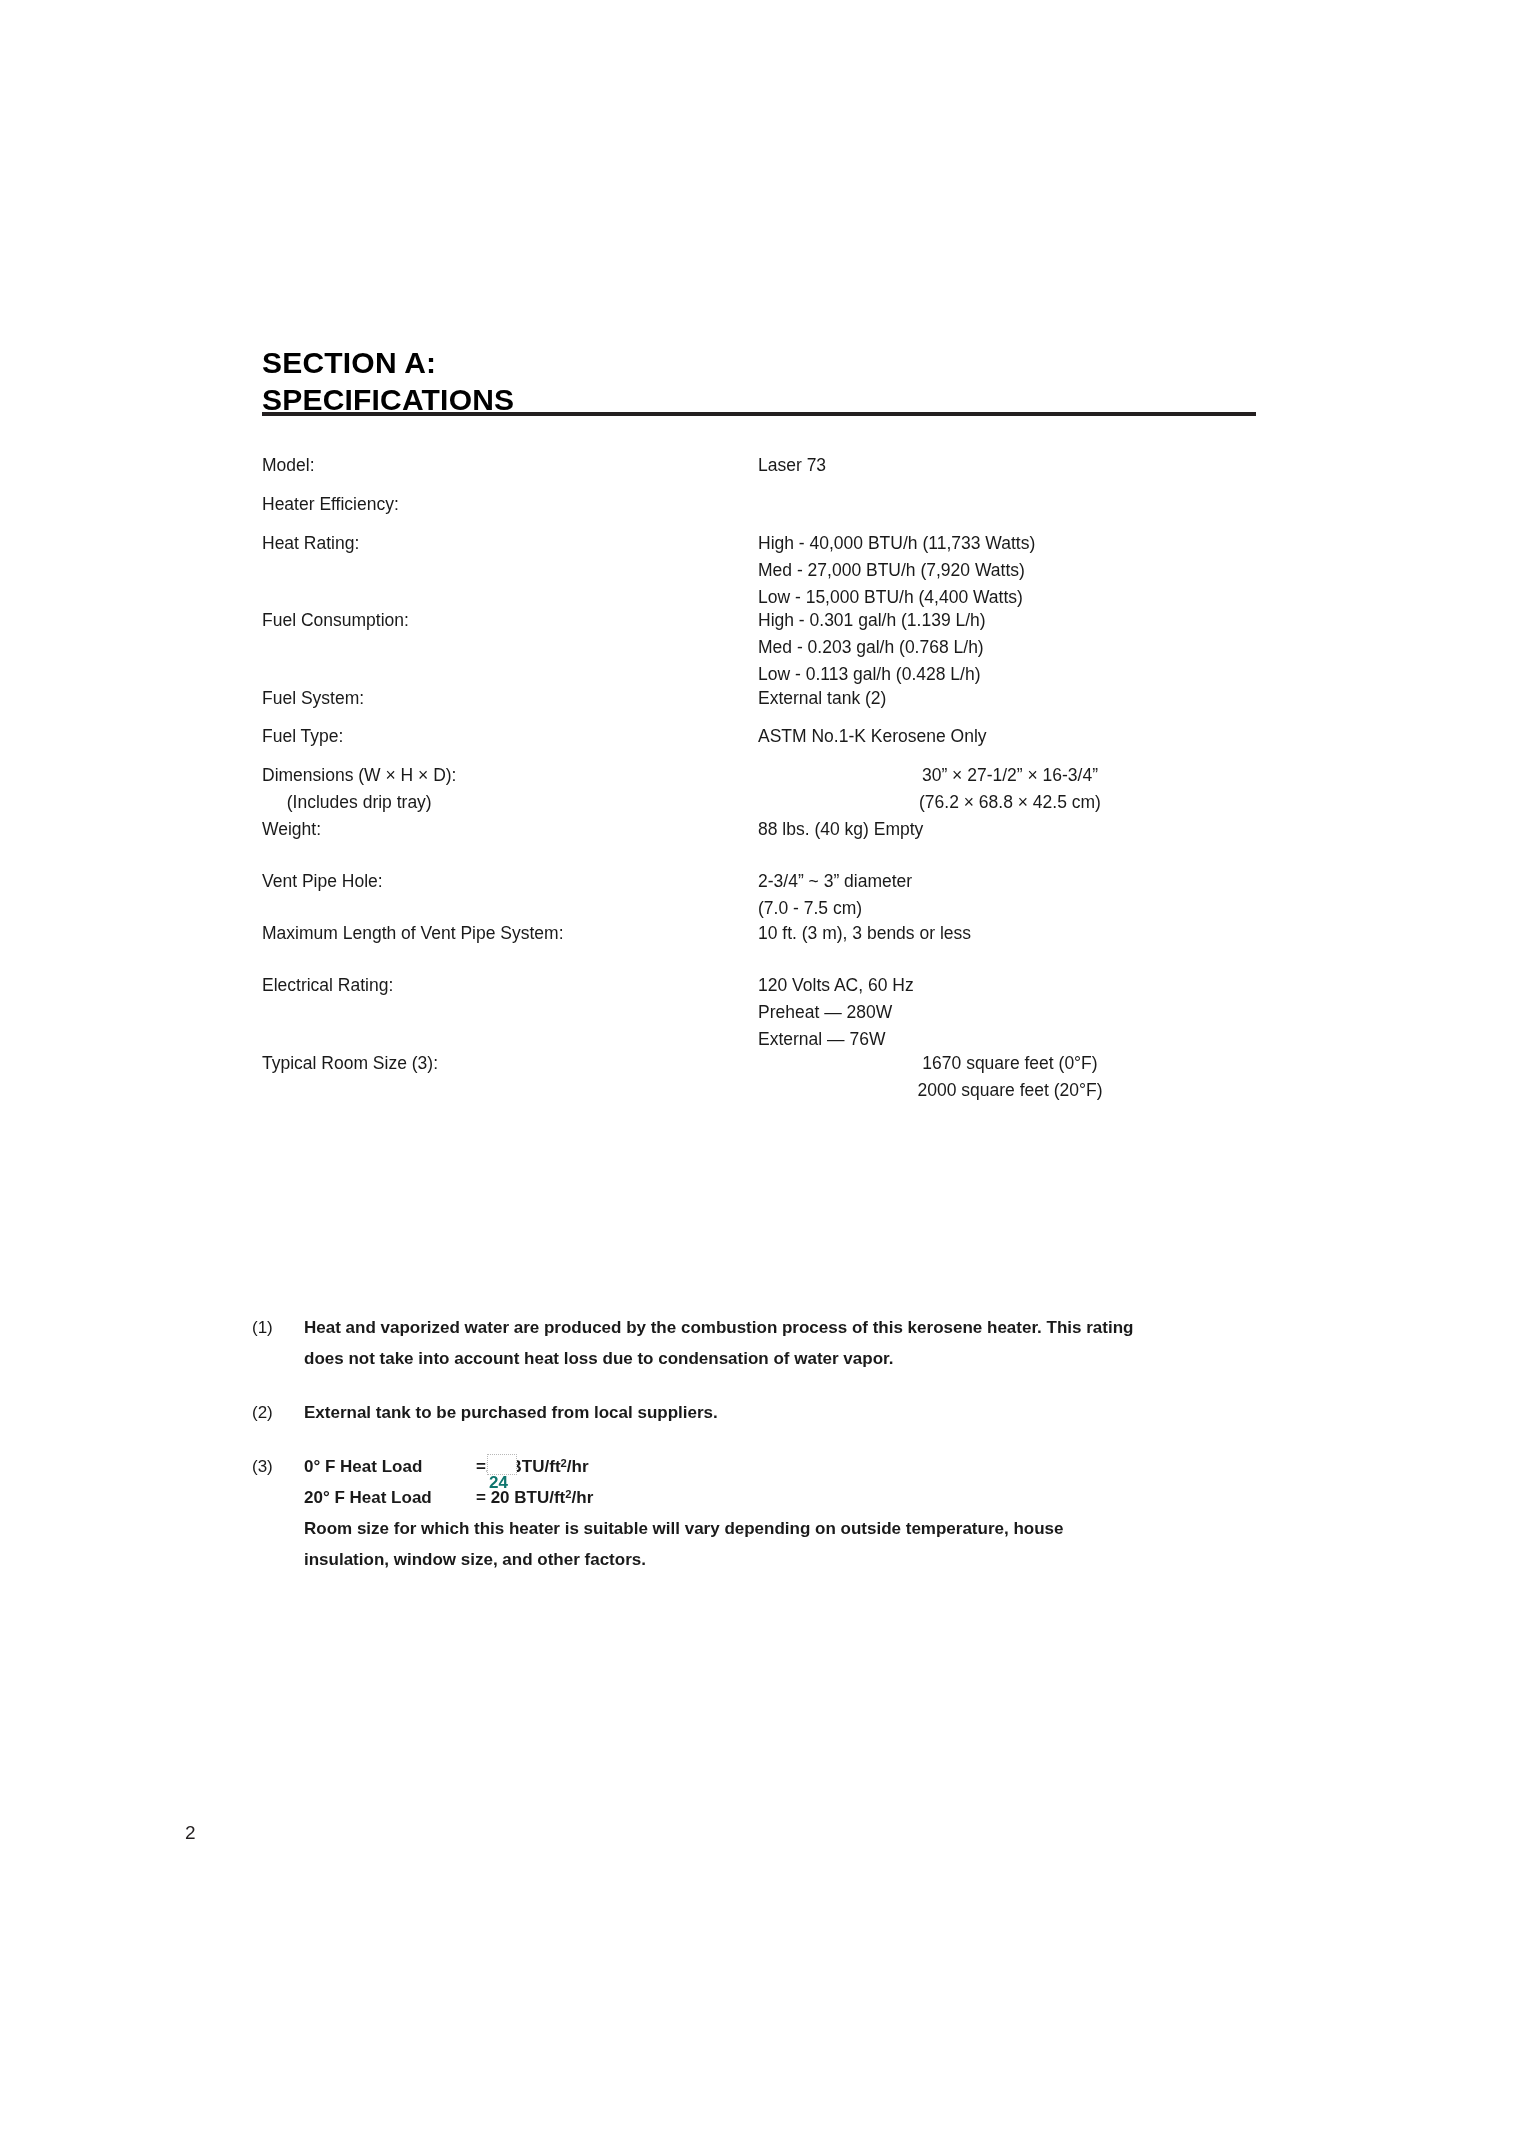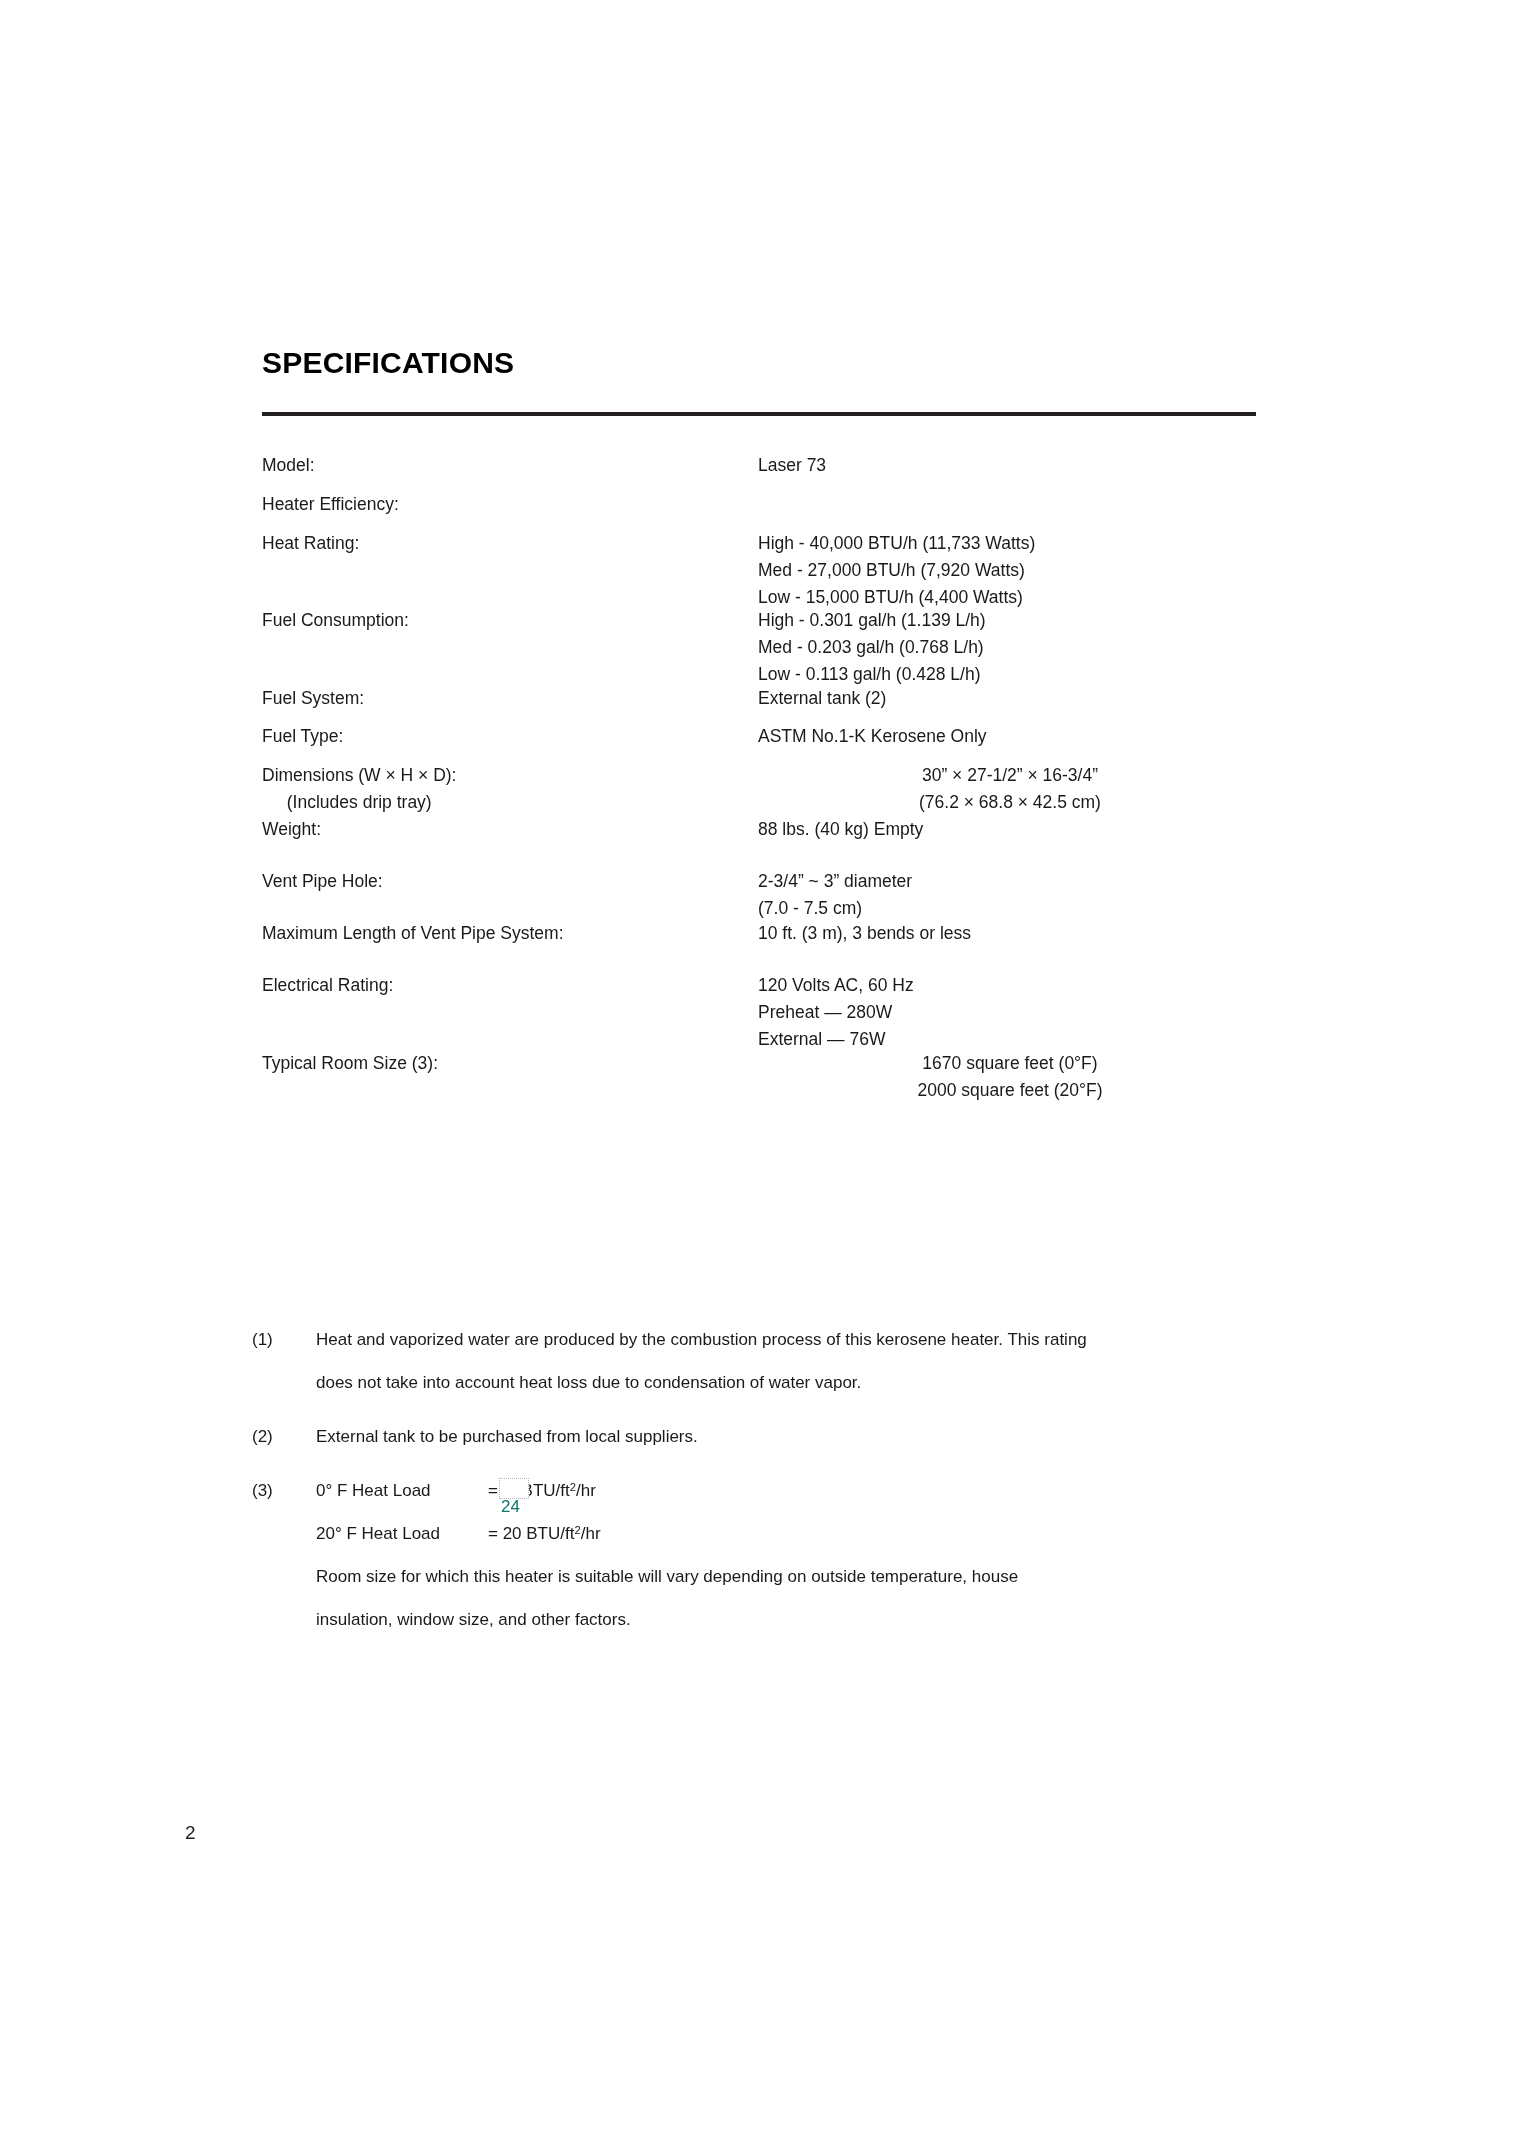--- a/index.html
+++ b/index.html
@@ -93,21 +93,22 @@
     position: relative;
     padding-left: 48px;
     margin-bottom: 27px;
   }
   .note-num {
     position: absolute;
     left: 0;
     top: 0;
   }
   .note-body p {
-    margin: 16px;
+    margin: 4px;
+    font-weight: bold;
   }
   .note-body p.justify-wide {
     text-align: justify;
     text-align-last: left;
   }
   .eq-line {
     white-space: pre;
   }
   .eq-label {
     display: inline-block;
@@ -155,20 +156,21 @@
     line-height: 24px;
     color: #231f20;
   }
 </style>
 </head>
 <body>
 
 <div class="page">
 
   <div class="section-head">
+    <div class="line">SECTION A:</div>
     <div class="line">SPECIFICATIONS</div>
   </div>
   <div class="head-rule"></div>
 
   <div class="spec-list">
 
     <div class="spec-row" style="top:0px;position:absolute;">
       <div class="spec-label">Model:</div>
       <div class="spec-values">
         <span class="v">Laser 73</span>

